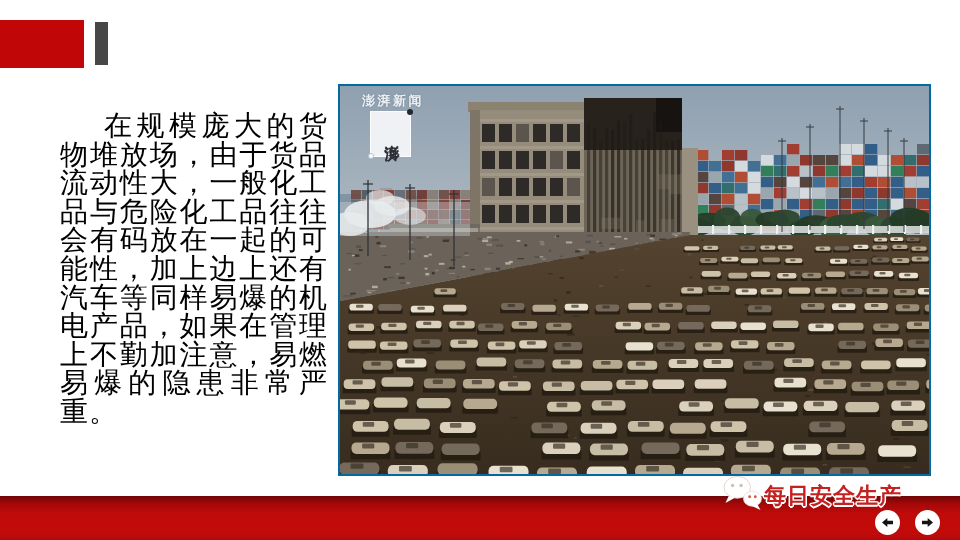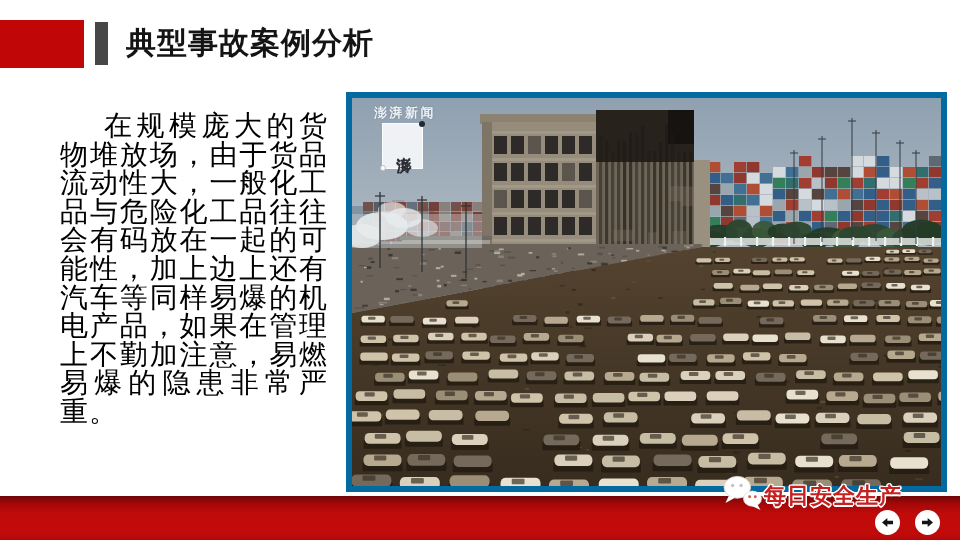--- a/index.html
+++ b/index.html
@@ -11,22 +11,22 @@
   .accent-bar{position:absolute;left:95px;top:22px;width:13px;height:43px;background:#474747;}
   .slide-title{position:absolute;left:126px;top:24px;margin:0;font-size:30px;line-height:38px;
                font-weight:800;color:#141414;letter-spacing:1px;}
 
   
   .body-paragraph{position:absolute;left:52px;top:104px;width:268px;margin:8px;
                   font-family:"Liberation Serif",serif;font-size:28px;line-height:28.6px;
                   color:#000;text-align:justify;text-indent:44px;letter-spacing:1px;}
 
   
-  .photo{position:absolute;left:338px;top:84px;width:589px;height:388px;margin:8px;
-         border:6px solid #0369a1;background:#9aa9b6;z-index:1;}
+  .photo{position:absolute;left:338px;top:84px;width:589px;height:388px;margin:0;
+         border:2px solid #0369a1;background:#9aa9b6;z-index:1;}
   .photo svg{display:block;width:100%;height:100%;}
   .news-wm-text{position:absolute;left:22px;top:6px;font-size:13px;font-weight:bold;
                 letter-spacing:2.5px;color:#f3f6f8;opacity:.95;text-shadow:0 0 2px rgba(40,60,80,.35);}
   .news-seal{position:absolute;left:30px;top:25px;width:39px;height:44px;
              background:rgba(248,249,251,.9);border:1px solid #fcfdfe;
              display:flex;align-items:center;justify-content:center;}
   .news-seal span{writing-mode:vertical-rl;font-family:"Liberation Serif",serif;font-size:15px;
                   font-weight:bold;color:#2e2e38;letter-spacing:1px;transform:rotate(-3deg);}
   .seal-dot-tr{position:absolute;right:-3px;top:-3px;width:6px;height:6px;border-radius:50%;background:#23272f;}
   .seal-dot-bl{position:absolute;left:-3px;bottom:-3px;width:6px;height:6px;border-radius:50%;
@@ -44,21 +44,20 @@
            cursor:pointer;z-index:3;}
   .nav-prev{left:875px;} .nav-next{left:915px;}
 </style>
 </head>
 <body>
 
 <div class="slide">
 
   <div class="accent-block"></div>
   <div class="accent-bar"></div>
-  <h1 class="slide-title">典型事故案例分析</h1>
 
   <p class="body-paragraph">在规模庞大的货物堆放场，由于货品流动性大，一般化工品与危险化工品往往会有码放在一起的可能性，加上边上还有汽车等同样易爆的机电产品，如果在管理上不勤加注意，易燃易爆的隐患非常严重。</p>
 
   <figure class="photo">
     <svg id="photo-canvas" viewBox="0 0 589 388" preserveAspectRatio="none" xmlns="http://www.w3.org/2000/svg">
       <defs>
         <linearGradient id="skyg" x1="0" y1="0" x2="0" y2="1">
           <stop offset="0" stop-color="#8fa0b0"></stop>
           <stop offset="0.6" stop-color="#a9b5bf"></stop>
           <stop offset="1" stop-color="#bcc3c6"></stop>

